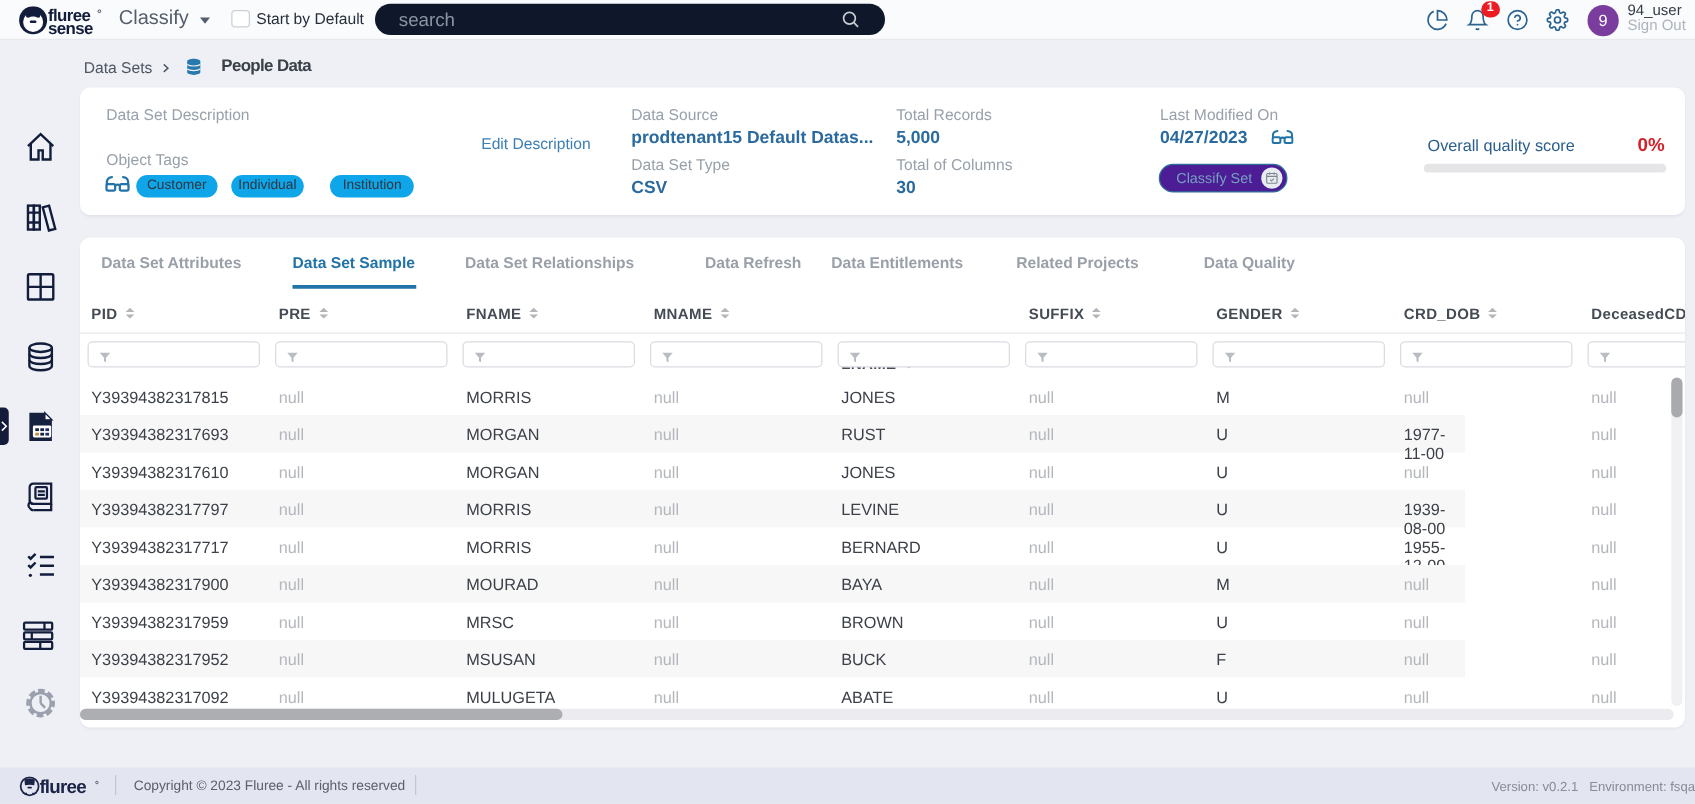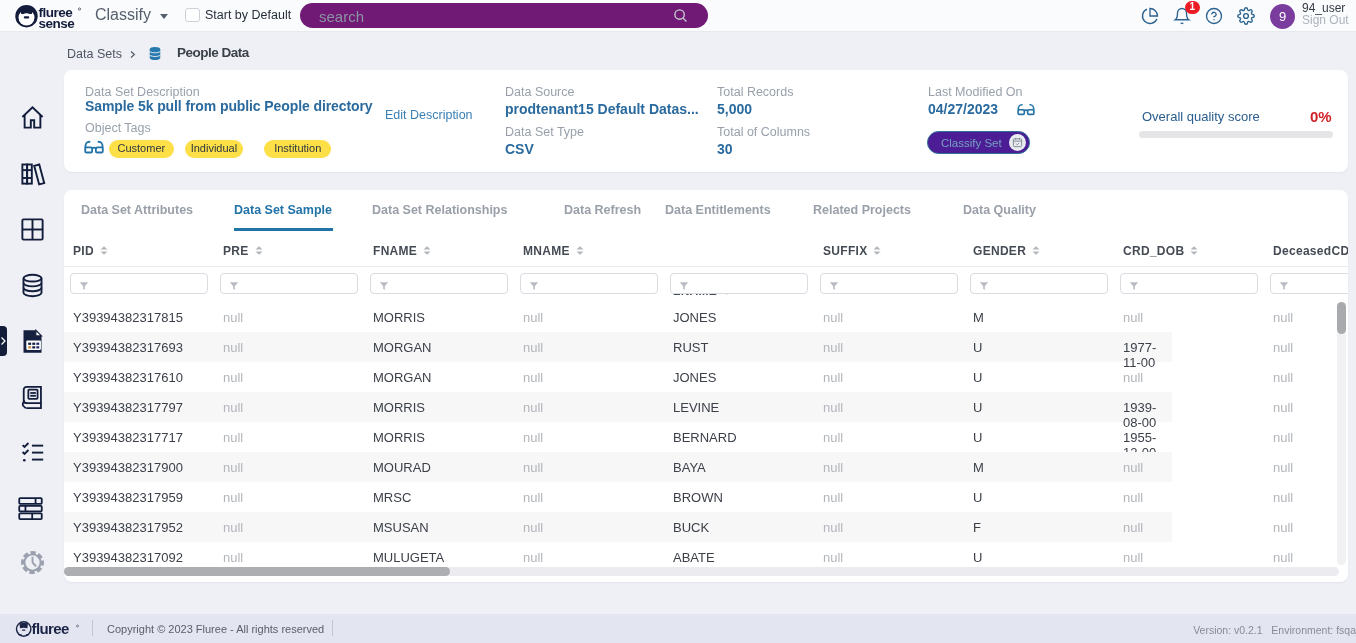--- a/index.html
+++ b/index.html
@@ -5,42 +5,42 @@
 * { margin:0; padding:0; box-sizing:border-box; }
 html,body { width:1356px; height:643px; overflow:hidden; font-family:"Liberation Sans", sans-serif; background:#eef0f5; }
 
 
 #topbar { position:absolute; left:0; top:0; width:1356px; height:32px; background:#fafbfd; border-bottom:1px solid #e7e9ee; z-index:5; }
 #logo { position:absolute; left:15px; top:5px; }
 #classify { position:absolute; left:95px; top:6px; font-size:16px; color:#555e6b; }
 #caret { position:absolute; left:160px; top:14px; width:0; height:0; border-left:4.2px solid transparent; border-right:4.2px solid transparent; border-top:5px solid #555e6b; }
 #sbd-box { position:absolute; left:185px; top:8px; width:14.5px; height:14px; border:1px solid #ccd1d8; border-radius:3px; background:#fff; }
 #sbd-label { position:absolute; left:205px; top:8px; font-size:12.5px; color:#272f3a; }
-#search { position:absolute; left:300px; top:3px; width:408px; height:25px; background:#701a75; border-radius:13px; }
+#search { position:absolute; left:300px; top:3px; width:408px; height:25px; background:#0f172a; border-radius:13px; }
 #search span { position:absolute; left:19px; top:4.5px; font-size:15px; color:#8b95a1; }
 #search svg { position:absolute; right:20px; top:5px; }
 .topicon { position:absolute; top:7px; }
 #avatar { position:absolute; left:1270px; top:4px; width:25px; height:25px; background:#7a3d9e; border-radius:50%; color:#fff; font-size:13px; text-align:center; line-height:25px; }
 #userblock { position:absolute; left:1302px; top:3px; font-size:12px; line-height:11.5px; color:#353c46; }
 #userblock .so { color:#aeb4bd; }
 #badge { position:absolute; left:1184.5px; top:1px; width:15.5px; height:12.5px; background:#ec1c24; border-radius:7px; color:#fff; font-size:10px; font-weight:bold; text-align:center; line-height:12.5px; }
 
 
 .sideicon { position:absolute; left:19px; width:27px; height:27px; }
 #handle { position:absolute; left:0px; top:326px; width:7px; height:30px; background:#131c38; border-radius:0 4px 4px 0; }
 #handle svg { position:absolute; left:-3px; top:9px; }
 
 
 #crumb { position:absolute; left:67px; top:47px; width:500px; height:18px; font-size:12.5px; color:#4d5563; white-space:nowrap; }
 
 
 #card1 { position:absolute; left:64px; top:70px; width:1284px; height:102px; background:#fff; border-radius:8px; box-shadow:0 1px 2px rgba(40,50,80,0.06); }
 .lbl { font-size:12.5px; color:#98a1ab; }
 .val { font-size:14px; font-weight:bold; color:#2a6a9e; white-space:nowrap; }
-.tag { display:inline-block; background:#fde047; color:#2e3640; border-radius:9px; font-size:11px; height:17.5px; line-height:17.5px; padding:0 8.5px; margin-right:9px; }
+.tag { display:inline-block; background:#0ea5e9; color:#2e3640; border-radius:9px; font-size:11px; height:17.5px; line-height:17.5px; padding:0 8.5px; margin-right:9px; }
 
 
 #card2 { position:absolute; left:64px; top:190px; width:1284px; height:392px; background:#fff; border-radius:8px; box-shadow:0 1px 2px rgba(40,50,80,0.06); overflow:hidden; }
 .tab { position:absolute; top:13px; font-size:12.5px; font-weight:bold; color:#9aa0a9; letter-spacing:0px; }
 .tab.active { color:#2273a7; }
 #tabline { position:absolute; left:170px; top:38px; width:99px; height:3px; background:#2273a7; }
 .th { position:absolute; top:54px; font-size:12px; font-weight:bold; color:#454b54; letter-spacing:0.3px; }
 #headline { position:absolute; left:0; top:76px; width:100%; height:1px; background:#e7e9ed; }
 .filt { position:absolute; top:83px; width:138px; height:21px; border:1px solid #d9dce1; border-radius:4px; background:#fff; }
 .row { position:absolute; left:0; width:1108px; height:30px; }
@@ -181,21 +181,20 @@
     </svg>
   <svg style="position:absolute; left:81px; top:-1.5px;" width="14" height="15" viewBox="0 0 24 24">
       <path d="M3 4.5 C3 2.6 7 1 12 1 s9 1.6 9 3.5 v15 c0 1.9-4 3.5-9 3.5 s-9-1.6-9-3.5z" fill="#2879ad"></path>
       <path d="M3 8.7 c2 1.5 6 2.1 9 2.1 s7-0.6 9-2.1 M3 15 c2 1.5 6 2.1 9 2.1 s7-0.6 9-2.1" stroke="#eef0f5" stroke-width="1.6" fill="none"></path>
     </svg>
   <span style="position:absolute; left:110px; top:-2px; font-size:13.5px; font-weight:bold; letter-spacing:-0.5px; color:#3a4149;">People Data</span>
 </div>
 
 <div id="card1">
   <div class="lbl" style="position:absolute; left:21px; top:15px;">Data Set Description</div>
-  <div class="val" style="position:absolute; left:21px; top:28px; letter-spacing:-0.1px;">Sample 5k pull from public People directory</div>
   <div style="position:absolute; left:321px; top:38px; font-size:12.5px; color:#3b7fb4;">Edit Description</div>
   <div class="lbl" style="position:absolute; left:21px; top:51px;">Object Tags</div>
   <svg style="position:absolute; left:20px; top:70px;" width="20" height="13.5" viewBox="0 0 30 20" fill="none" stroke="#2273a7" stroke-width="2.7" stroke-linecap="round">
       <rect x="1.8" y="10.8" width="10.4" height="7.8" rx="2"></rect>
       <rect x="17.8" y="10.8" width="10.4" height="7.8" rx="2"></rect>
       <path d="M12.2 12.2 Q15 10.6 17.8 12.2"></path>
       <path d="M2.1 11 C2.1 5.2 3.2 2.9 8.3 2.5"></path>
       <path d="M27.9 11 C27.9 5.2 26.8 2.9 21.7 2.5"></path>
     </svg>
   <div style="position:absolute; left:45px; top:68px; white-space:nowrap;"><span class="tag" style="padding:0 8.5px; margin-right:11px;">Customer</span><span class="tag" style="padding:0 6px; margin-right:21px;">Individual</span><span class="tag" style="padding:0 10px;">Institution</span></div>

